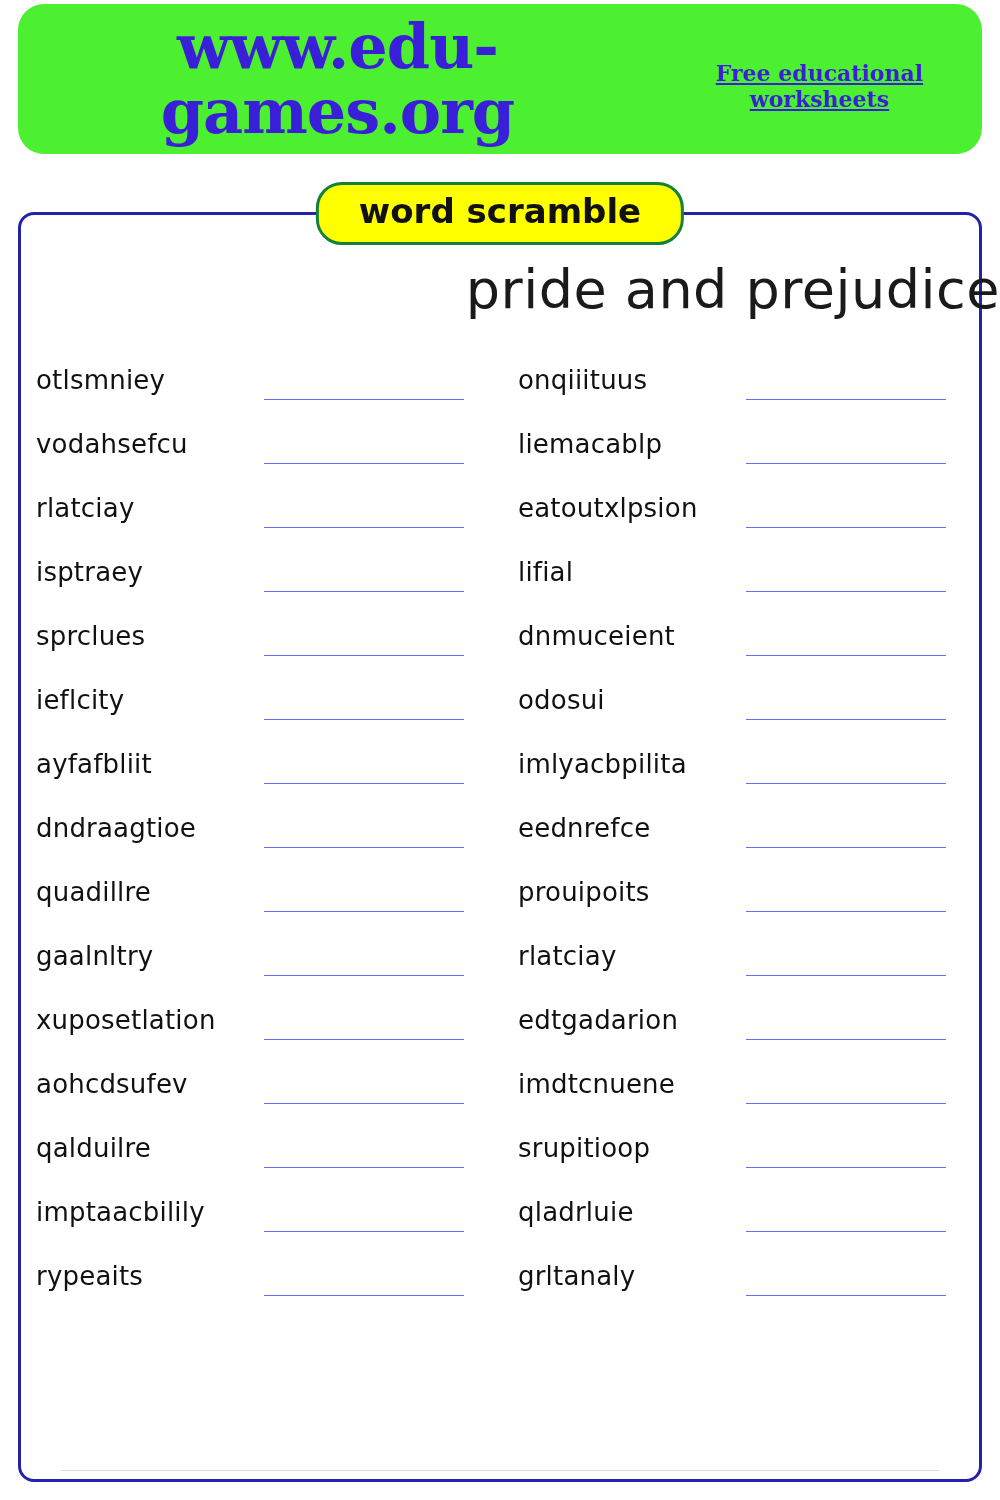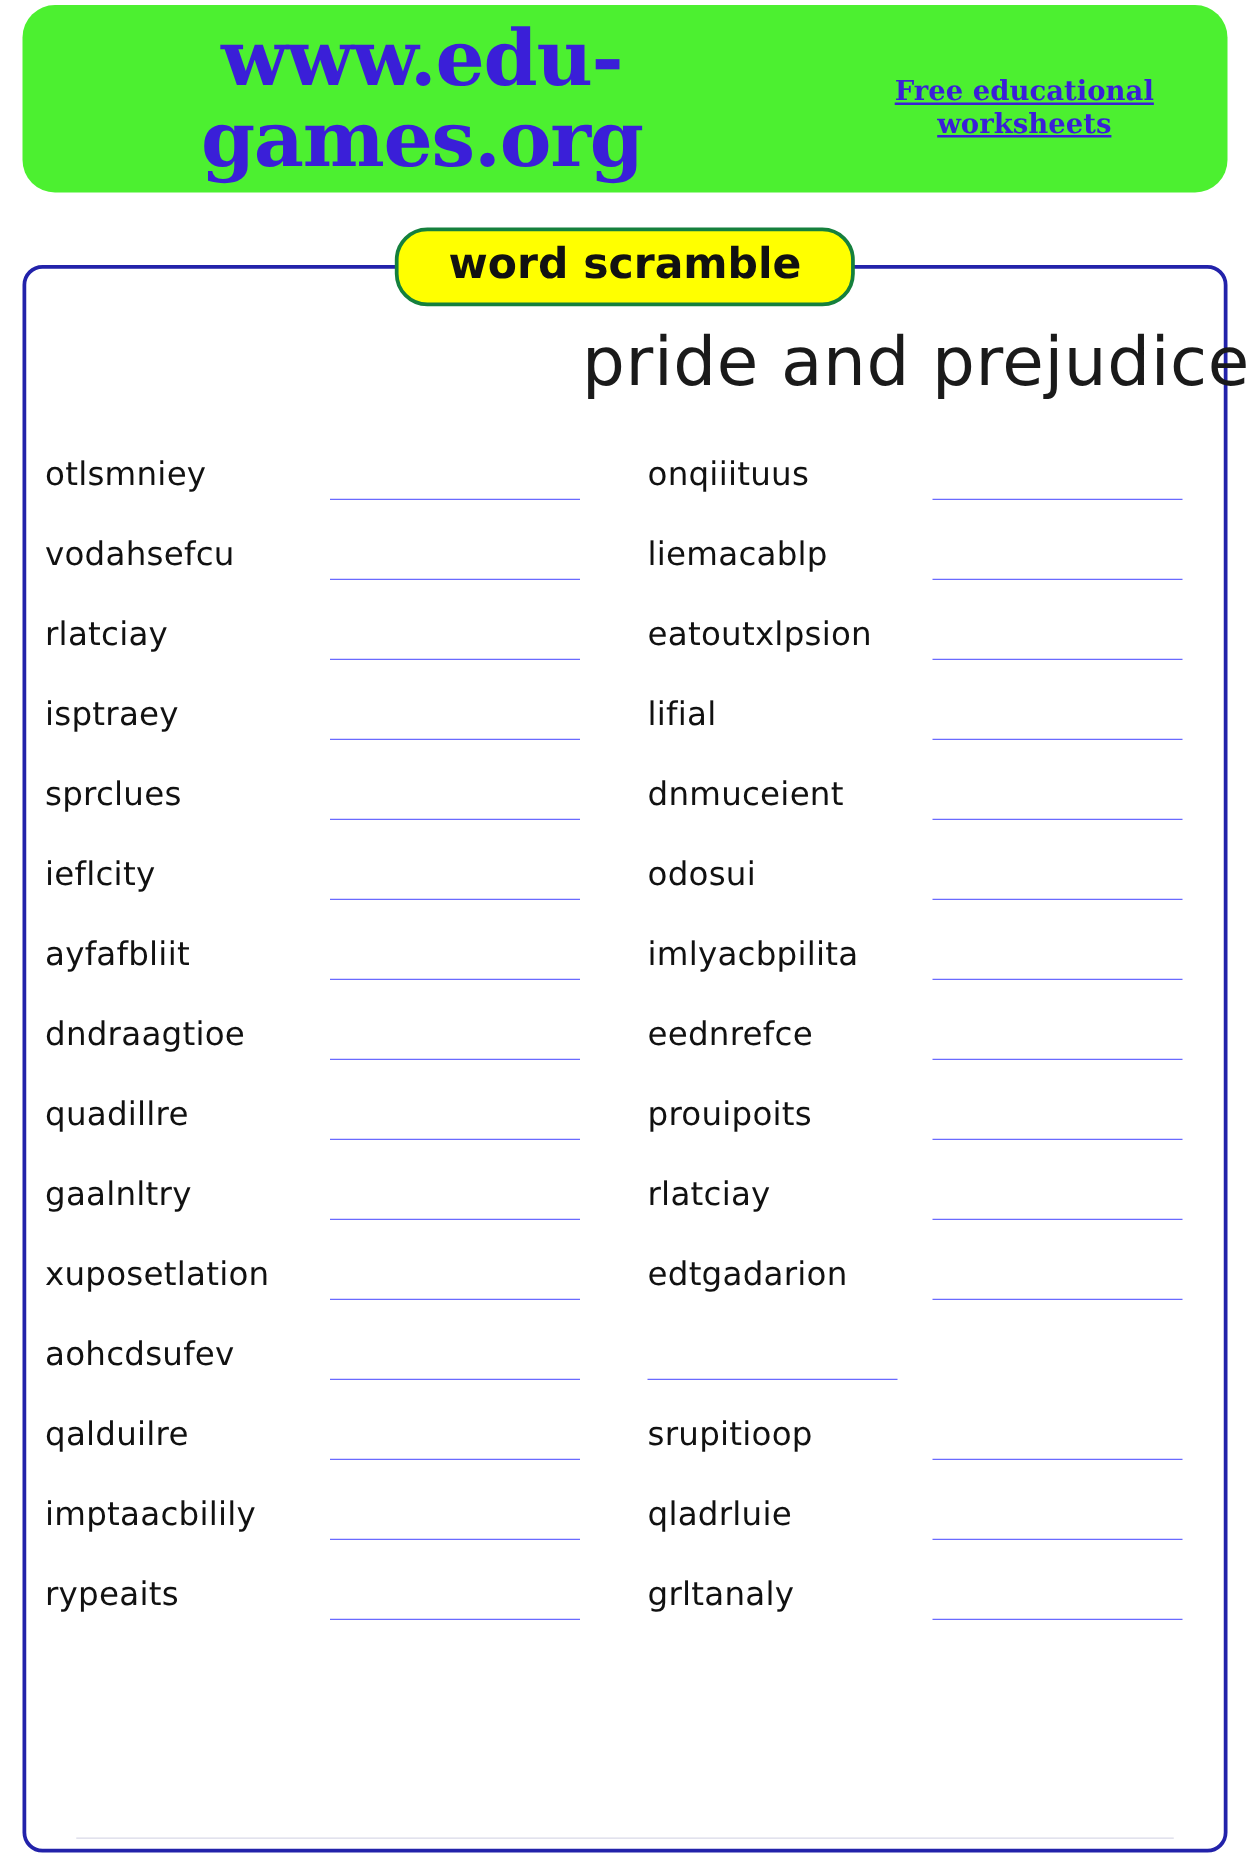--- a/index.html
+++ b/index.html
@@ -263,20 +263,21 @@
     </div>
     <div class="row">
       <span class="word">rlatciay</span>
       <span class="answer-line"></span>
     </div>
     <div class="row">
       <span class="word">edtgadarion</span>
       <span class="answer-line"></span>
     </div>
     <div class="row">
+      <span class="word">imdtcnuene</span>
       <span class="answer-line"></span>
     </div>
     <div class="row">
       <span class="word">srupitioop</span>
       <span class="answer-line"></span>
     </div>
     <div class="row">
       <span class="word">qladrluie</span>
       <span class="answer-line"></span>
     </div>

